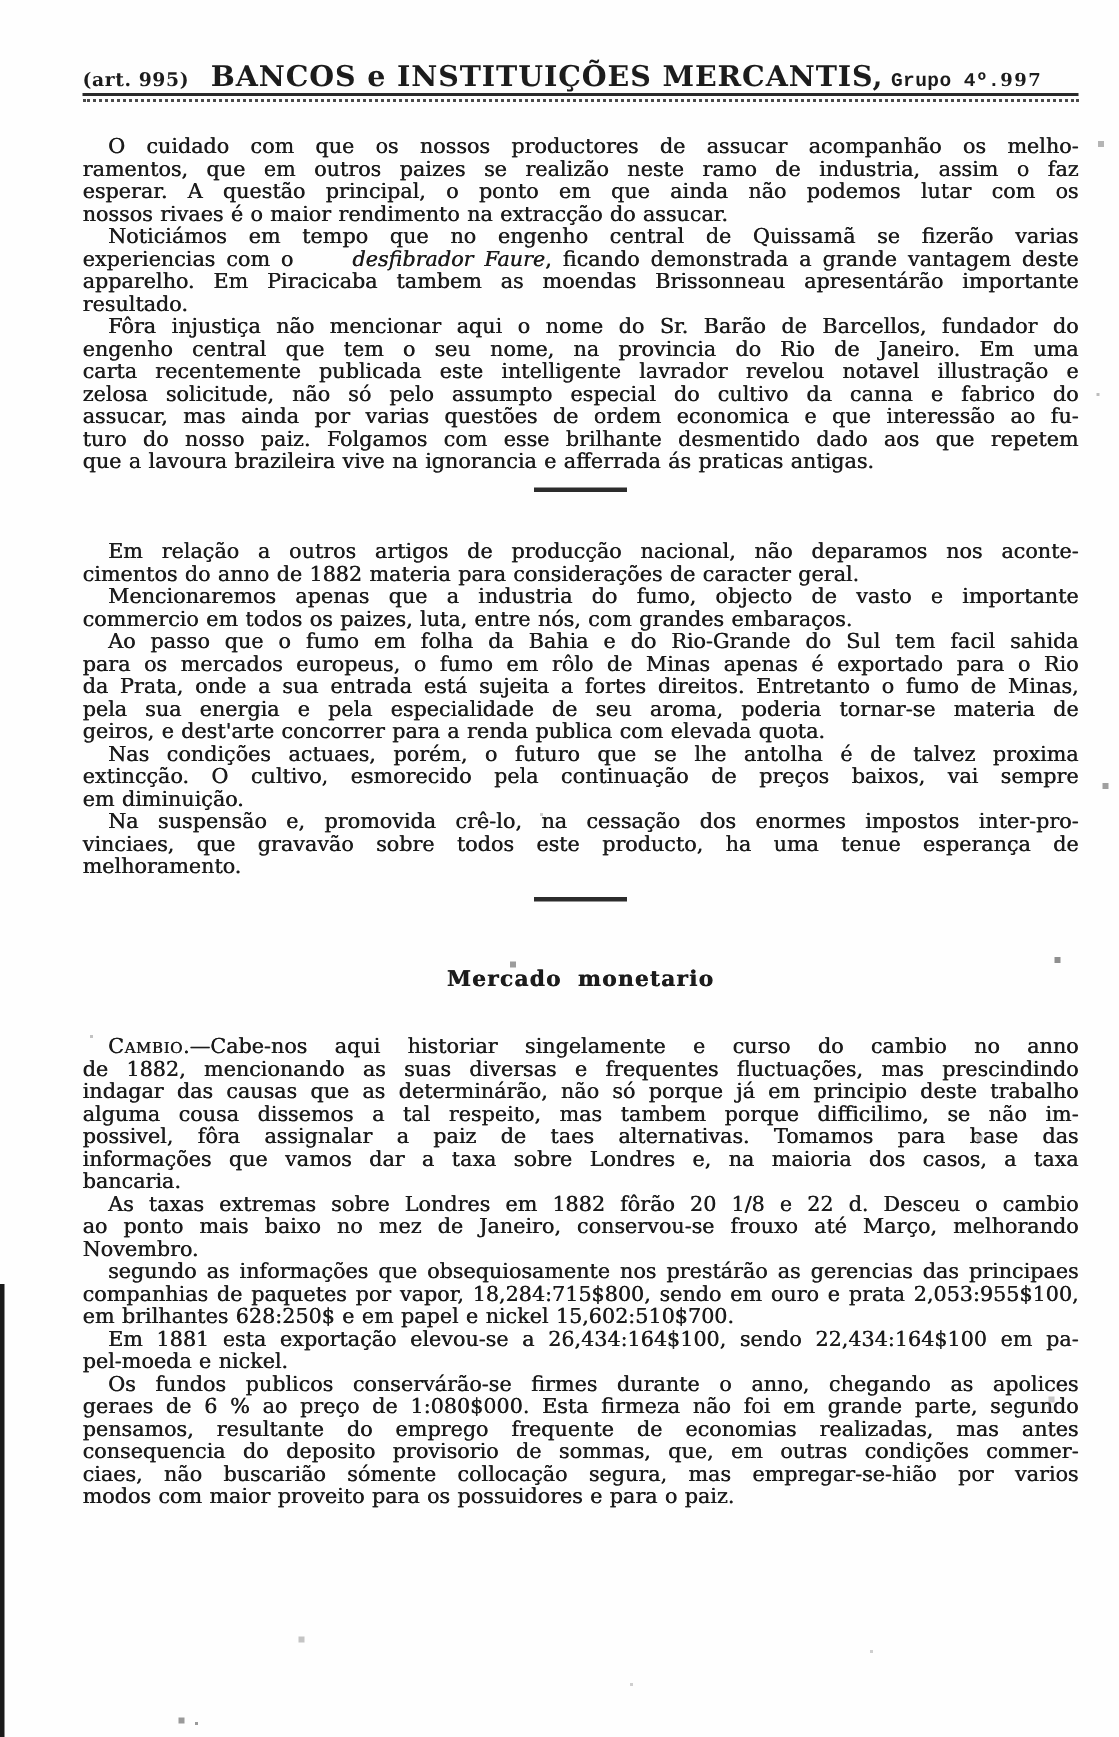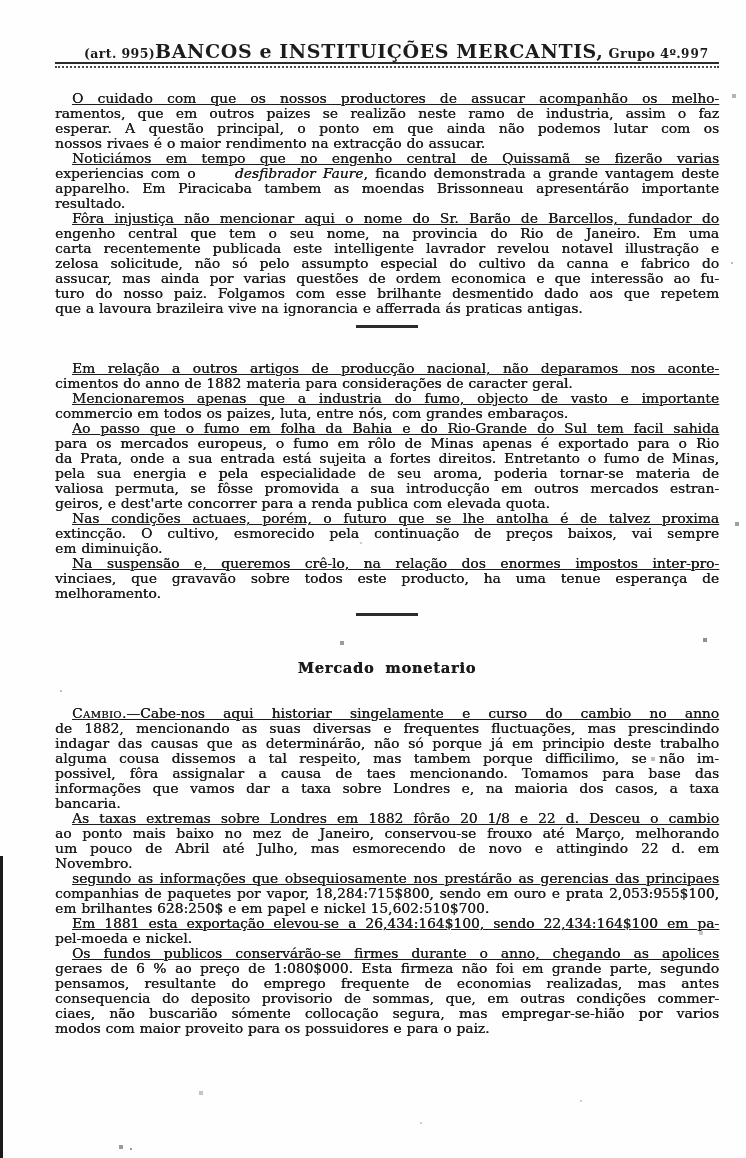--- a/index.html
+++ b/index.html
@@ -26,35 +26,35 @@
     display:flex;
     align-items:baseline;
     height:19px;
     white-space:nowrap;
   }
   .art-ref {
     width:118px;
     font-size:12.5px;
     font-weight:bold;
     letter-spacing:0.4px;
-    margin-left:29px;
   }
   .head-center {
     flex:1;
     text-align:center;
   }
   .head-title {
     font-size:19px;
     font-weight:bold;
     letter-spacing:0.6px;
   }
   .head-group {
     font-size:13px;
     font-weight:bold;
     letter-spacing:0.3px;
+    font-family:Liberation Mono, monospace;
   }
   .page-number {
     width:72px;
     font-size:12px;
     font-weight:bold;
     letter-spacing:1px;
   }
   .double-rule {
     margin-top:3px;
     height:2px;
@@ -68,21 +68,21 @@
     text-shadow:0.3px 0 0 currentColor;
   }
   .para { margin:0; }
   .line {
     height:15px;
     line-height:15px;
     text-align:justify;
     text-align-last:justify;
     word-spacing:0.5px;
   }
-  .para .line:first-child { text-indent:17px;text-decoration:underline; }
+  .para .line:first-child { text-indent:17px; }
   .para .line:last-child  { text-align-last:left; }
   .sc { font-variant:small-caps; letter-spacing:0.4px; }
   i { font-style:italic;margin-left:32px; }
   
   .short-rule {
     width:62px; height:3px;
     background:#2c2c2c;
     margin:9px auto 33px auto;
   }
   .short-rule.second {
@@ -180,53 +180,51 @@
           </div>
           <div class="para">
             <div class="line">Mencionaremos apenas que a industria do fumo, objecto de vasto e importante</div>
             <div class="line">commercio em todos os paizes, luta, entre nós, com grandes embaraços.</div>
           </div>
           <div class="para">
             <div class="line">Ao passo que o fumo em folha da Bahia e do Rio-Grande do Sul tem facil sahida</div>
             <div class="line">para os mercados europeus, o fumo em rôlo de Minas apenas é exportado para o Rio</div>
             <div class="line">da Prata, onde a sua entrada está sujeita a fortes direitos. Entretanto o fumo de Minas,</div>
             <div class="line">pela sua energia e pela especialidade de seu aroma, poderia tornar-se materia de</div>
-            <div class="line">valiosa permuta, se fôsse promovida a sua introducção em outros mercados estran-</div>
             <div class="line">geiros, e dest'arte concorrer para a renda publica com elevada quota.</div>
           </div>
           <div class="para">
             <div class="line">Nas condições actuaes, porém, o futuro que se lhe antolha é de talvez proxima</div>
             <div class="line">extincção. O cultivo, esmorecido pela continuação de preços baixos, vai sempre</div>
             <div class="line">em diminuição.</div>
           </div>
           <div class="para">
-            <div class="line">Na suspensão e, queremos crê-lo, na relação dos enormes impostos inter-pro-</div>
+            <div class="line">Na suspensão e, promovida crê-lo, na cessação dos enormes impostos inter-pro-</div>
             <div class="line">vinciaes, que gravavão sobre todos este producto, ha uma tenue esperança de</div>
             <div class="line">melhoramento.</div>
           </div>
         </section>
 
       <div class="short-rule second"></div>
 
       <h2 class="section-heading">Mercado monetario</h2>
 
       <section class="cambio-section">
           <div class="para">
             <div class="line"><span class="sc">Cambio</span>.—Cabe-nos aqui historiar singelamente e curso do cambio no anno</div>
             <div class="line">de 1882, mencionando as suas diversas e frequentes fluctuações, mas prescindindo</div>
             <div class="line">indagar das causas que as determinárão, não só porque já em principio deste trabalho</div>
             <div class="line">alguma cousa dissemos a tal respeito, mas tambem porque difficilimo, se não im-</div>
-            <div class="line">possivel, fôra assignalar a causa de taes mencionando. Tomamos para base das</div>
+            <div class="line">possivel, fôra assignalar a paiz de taes alternativas. Tomamos para base das</div>
             <div class="line">informações que vamos dar a taxa sobre Londres e, na maioria dos casos, a taxa</div>
             <div class="line">bancaria.</div>
           </div>
           <div class="para">
             <div class="line">As taxas extremas sobre Londres em 1882 fôrão 20 1/8 e 22 d. Desceu o cambio</div>
             <div class="line">ao ponto mais baixo no mez de Janeiro, conservou-se frouxo até Março, melhorando</div>
-            <div class="line">um pouco de Abril até Julho, mas esmorecendo de novo e attingindo 22 d. em</div>
             <div class="line">Novembro.</div>
           </div>
           <div class="para">
             <div class="line">segundo as informações que obsequiosamente nos prestárão as gerencias das principaes</div>
             <div class="line">companhias de paquetes por vapor, 18,284:715$800, sendo em ouro e prata 2,053:955$100,</div>
             <div class="line">em brilhantes 628:250$ e em papel e nickel 15,602:510$700.</div>
           </div>
           <div class="para">
             <div class="line">Em 1881 esta exportação elevou-se a 26,434:164$100, sendo 22,434:164$100 em pa-</div>
             <div class="line">pel-moeda e nickel.</div>

